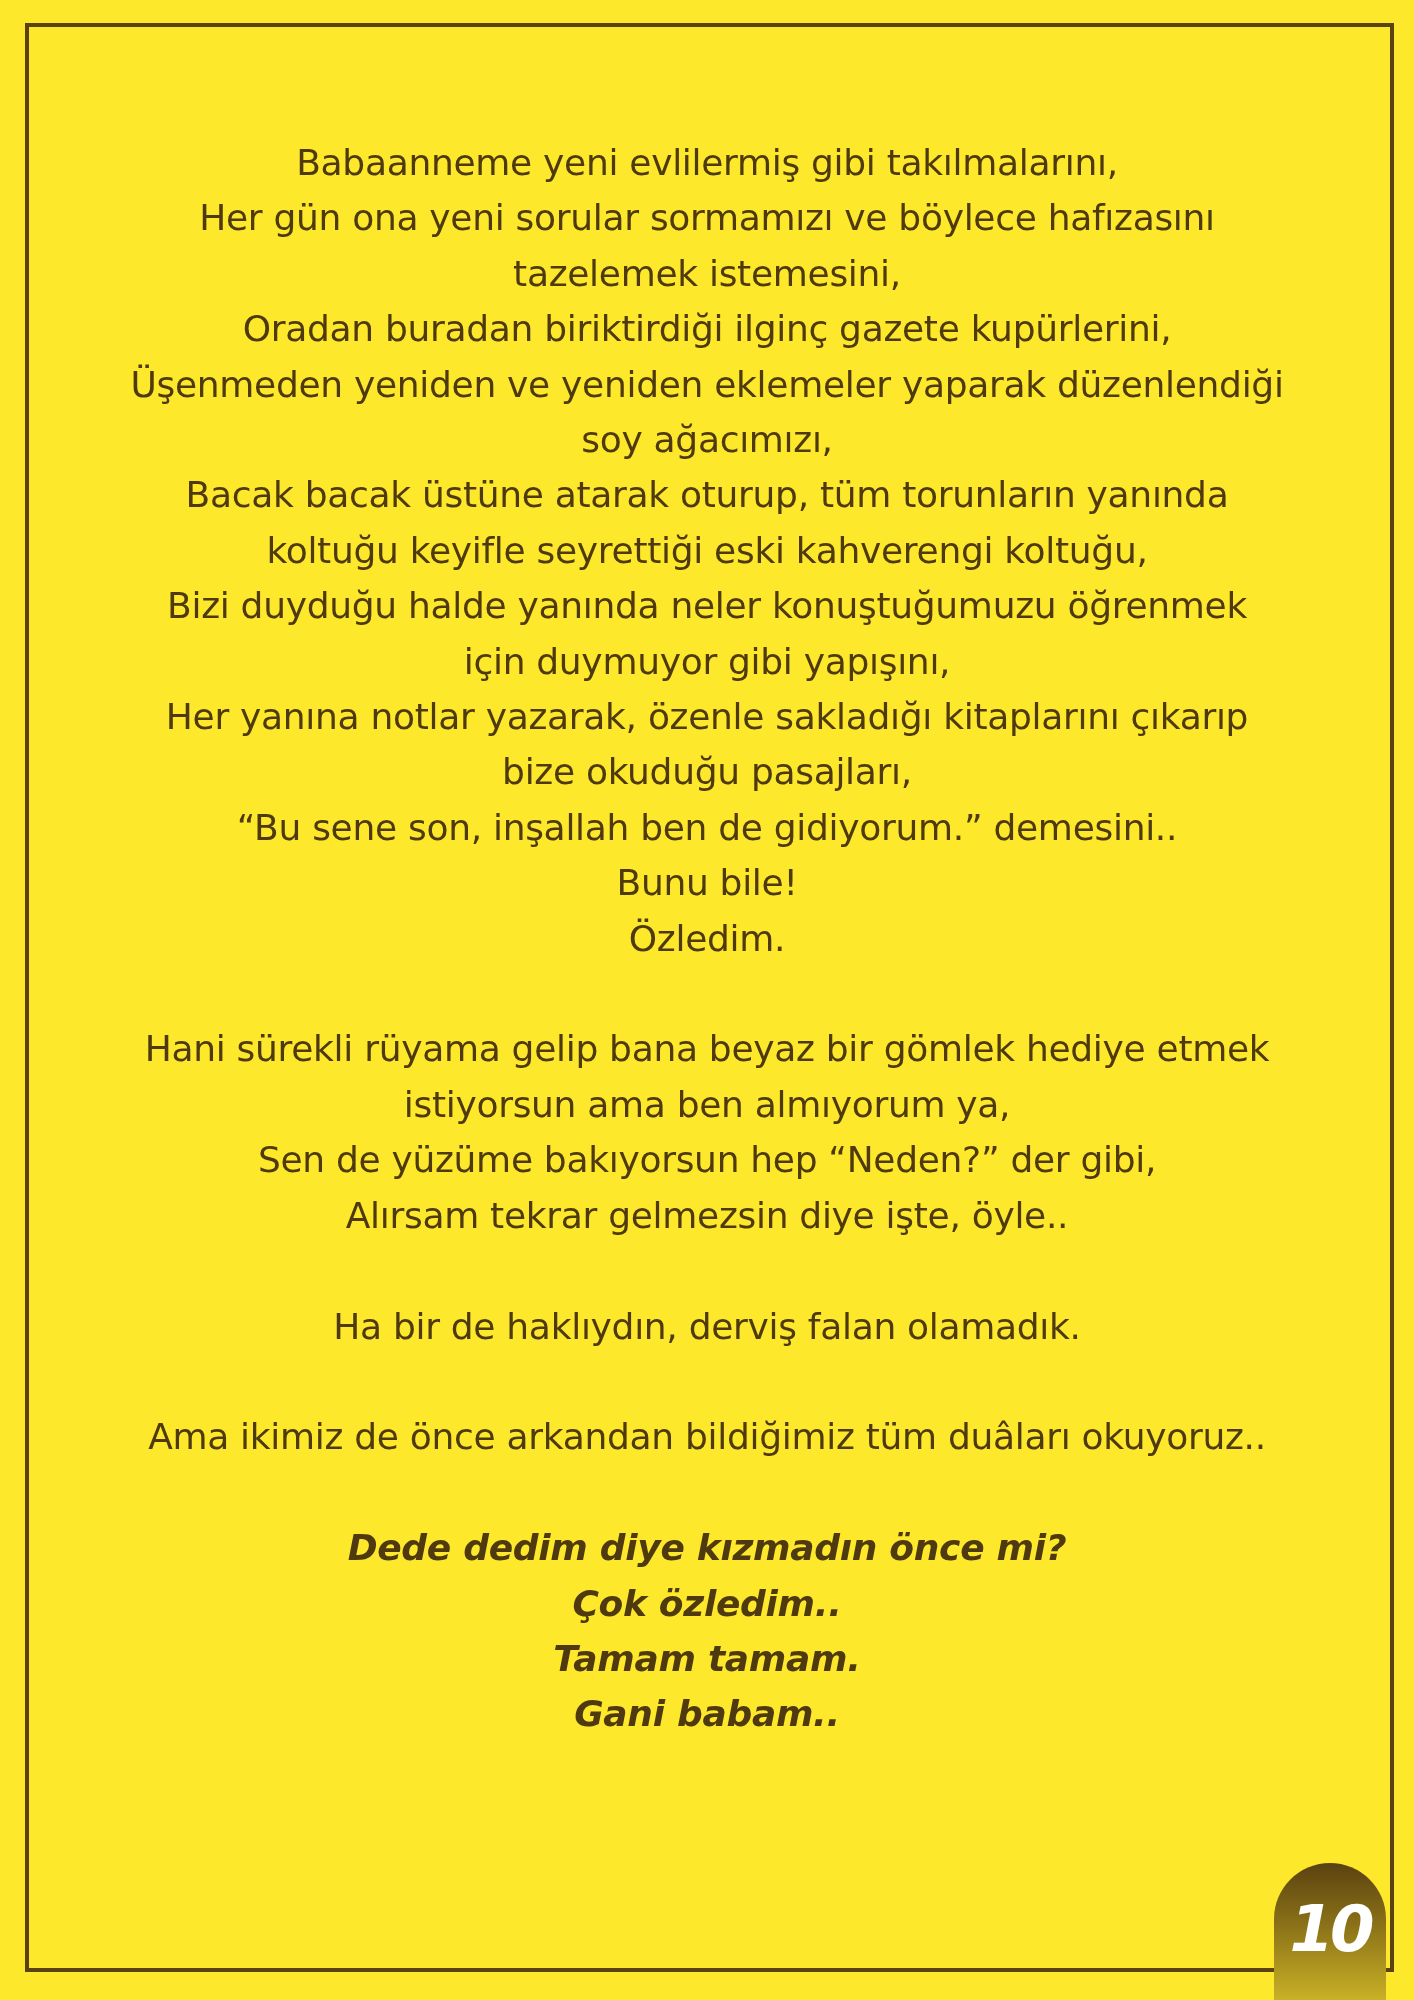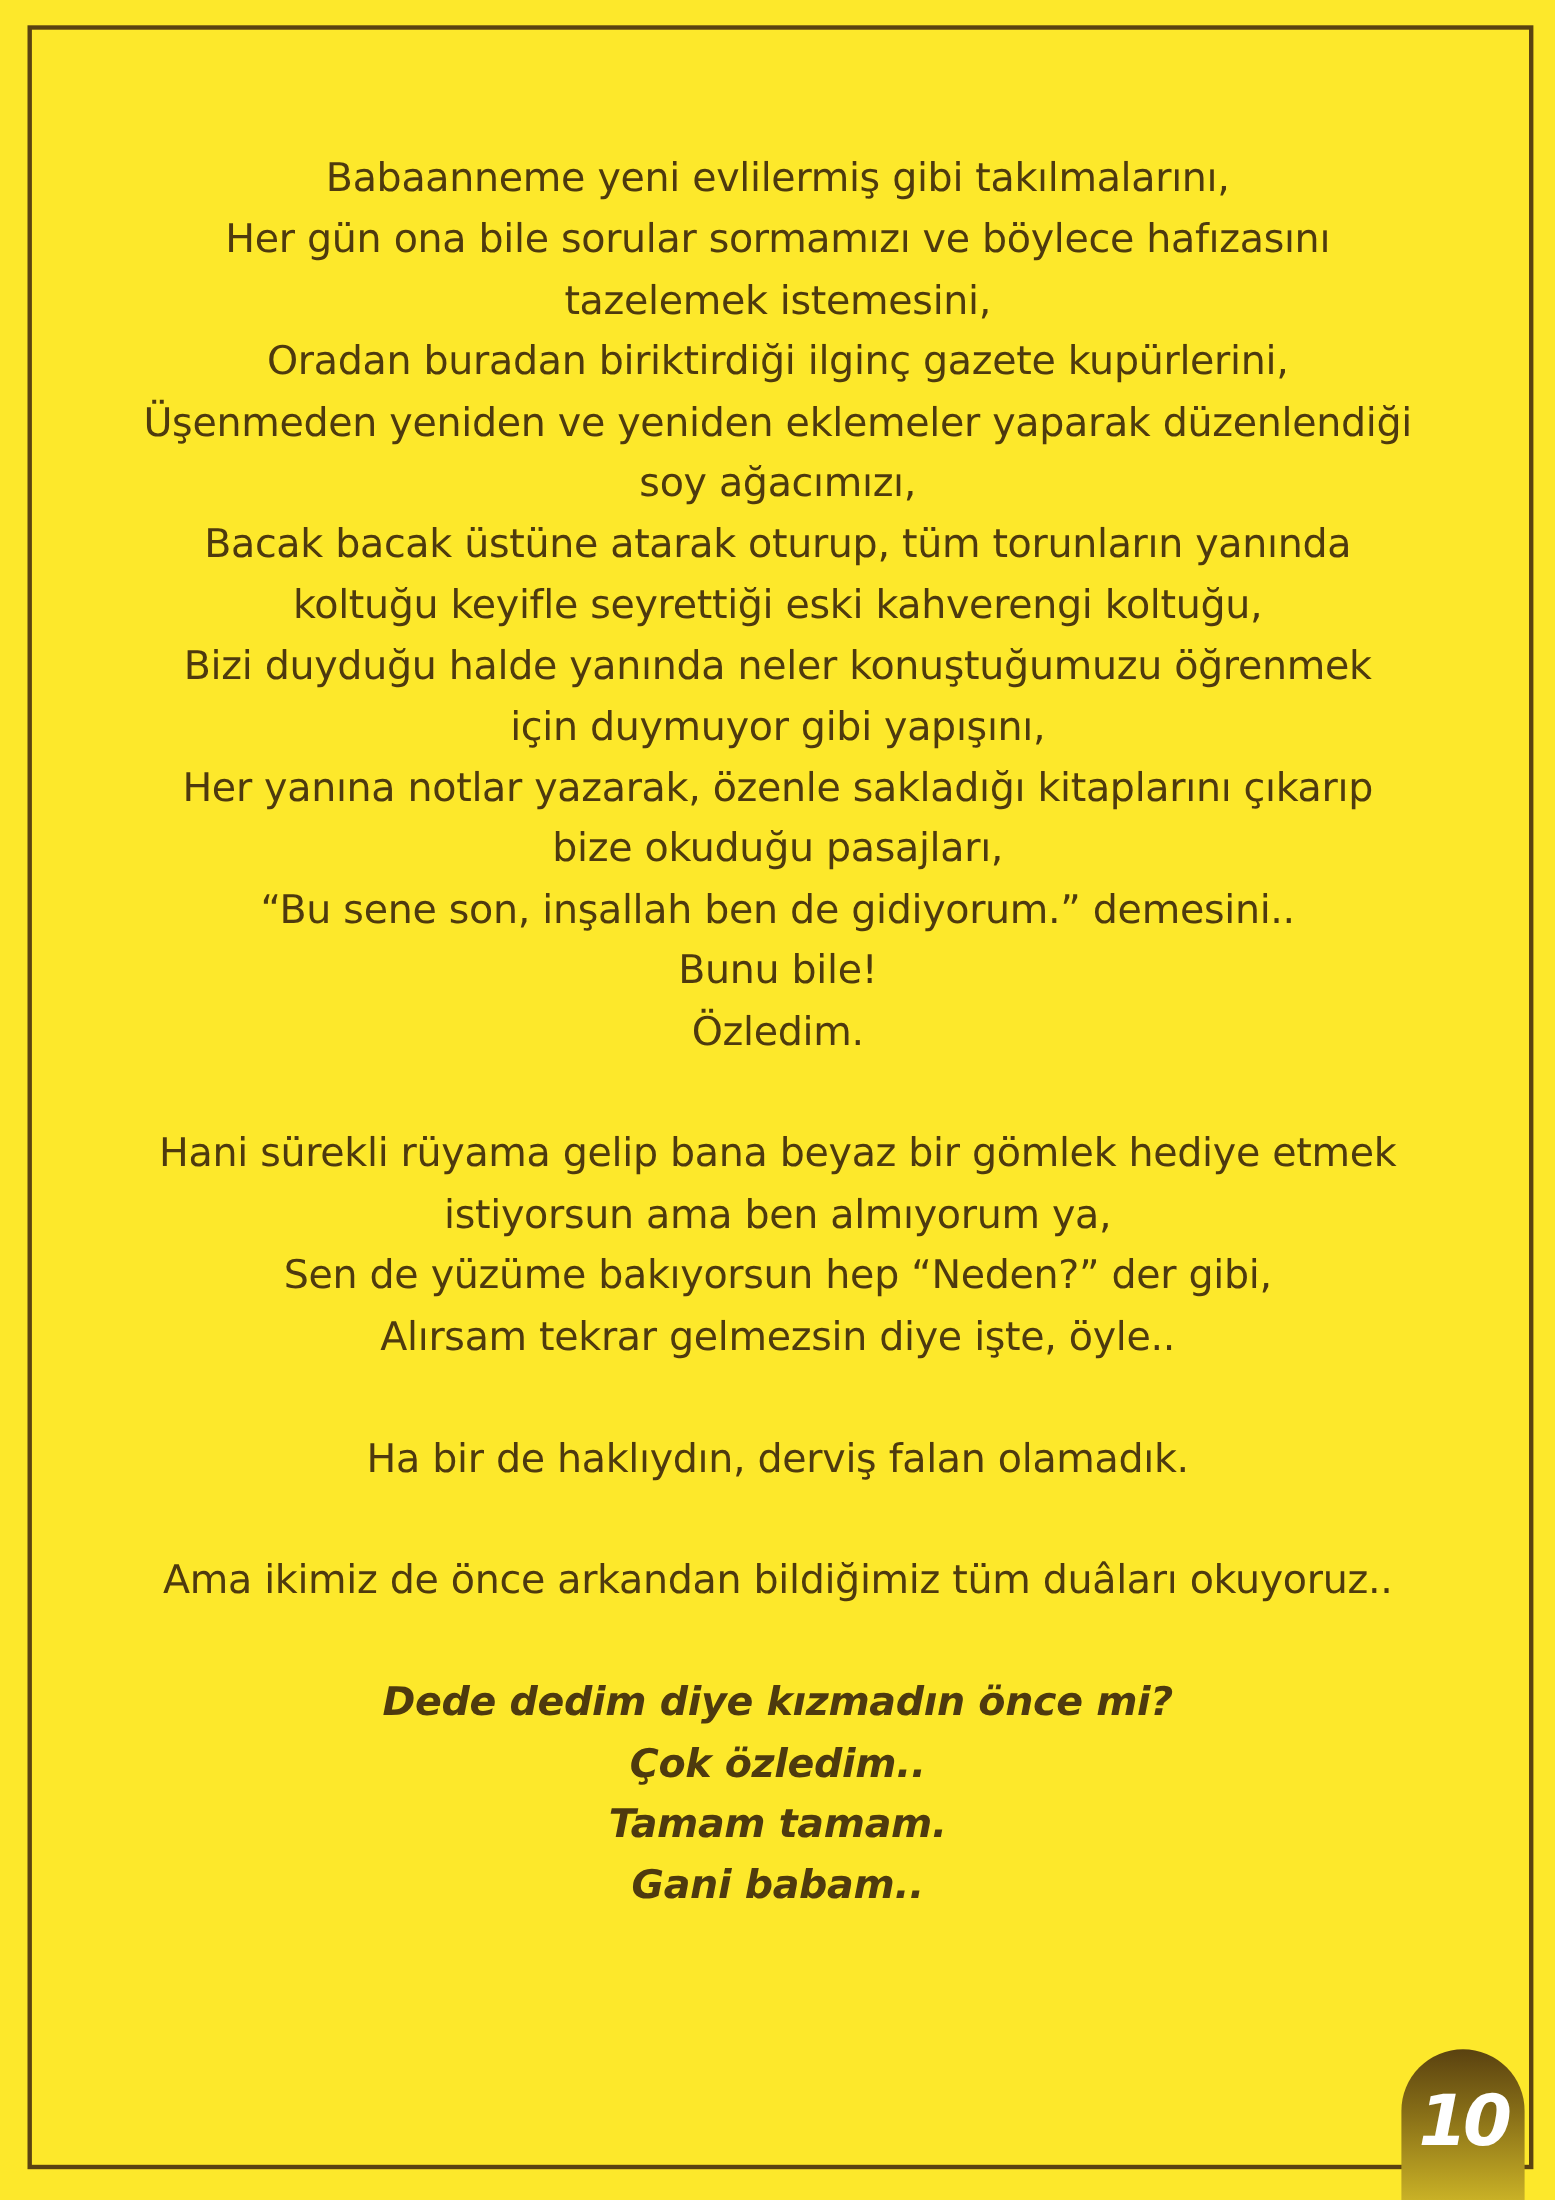--- a/index.html
+++ b/index.html
@@ -48,21 +48,21 @@
   }
 </style>
 </head>
 <body>
 
 <div class="frame"></div>
 
 <div class="poem">
 
   <span class="line">Babaanneme yeni evlilermiş gibi takılmalarını,</span>
-  <span class="line">Her gün ona bile sorular sormamızı ve böylece hafızasını</span>
+  <span class="line">Her gün ona yeni sorular sormamızı ve böylece hafızasını</span>
   <span class="line">tazelemek istemesini,</span>
   <span class="line">Oradan buradan biriktirdiği ilginç gazete kupürlerini,</span>
   <span class="line">Üşenmeden yeniden ve yeniden eklemeler yaparak düzenlendiği</span>
   <span class="line">soy ağacımızı,</span>
   <span class="line">Bacak bacak üstüne atarak oturup, tüm torunların yanında</span>
   <span class="line">koltuğu keyifle seyrettiği eski kahverengi koltuğu,</span>
   <span class="line">Bizi duyduğu halde yanında neler konuştuğumuzu öğrenmek</span>
   <span class="line">için duymuyor gibi yapışını,</span>
   <span class="line">Her yanına notlar yazarak, özenle sakladığı kitaplarını çıkarıp</span>
   <span class="line">bize okuduğu pasajları,</span>

